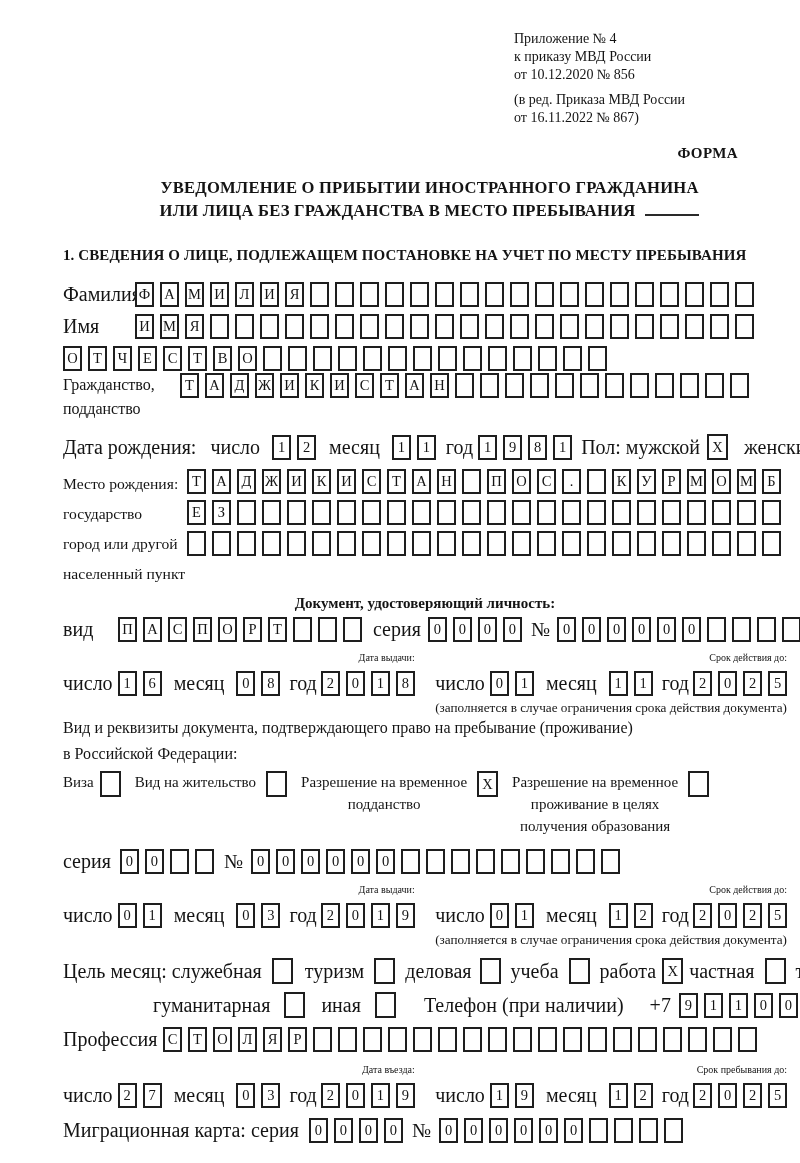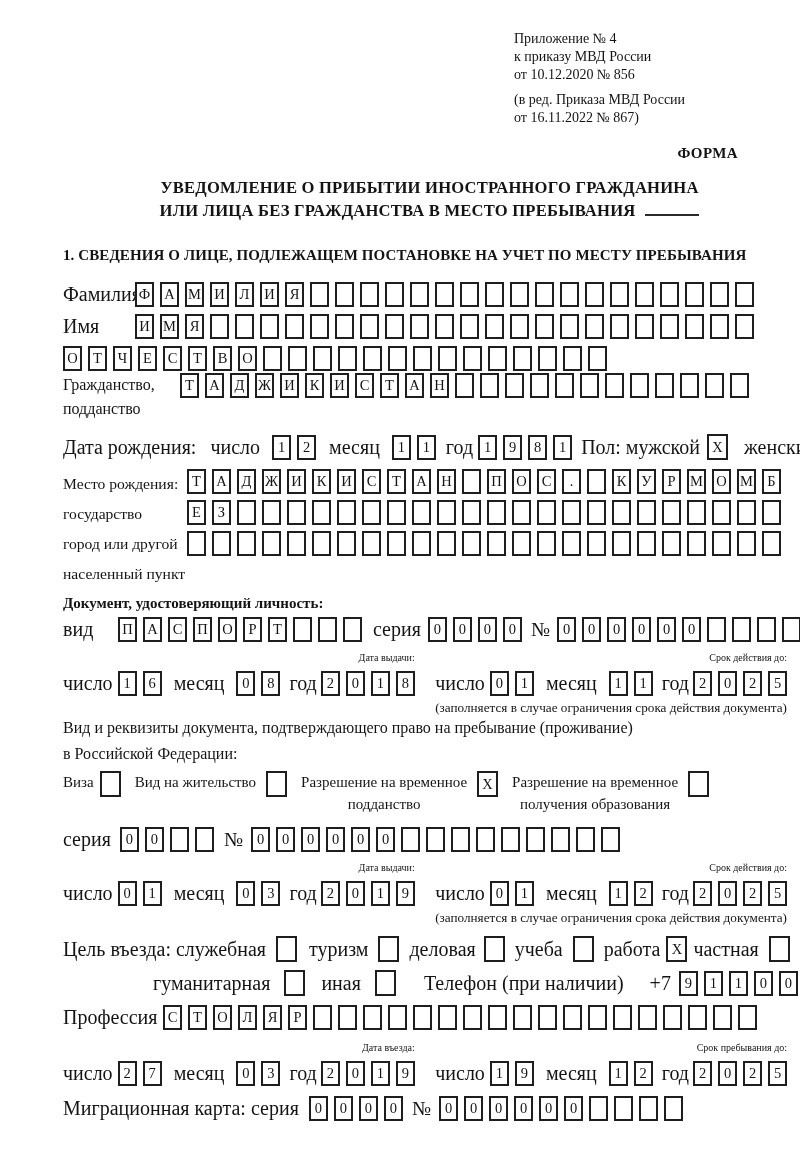--- a/index.html
+++ b/index.html
@@ -12,21 +12,21 @@
 .title{text-align:center;font-weight:bold;font-size:16.6px;line-height:23px;margin-top:14px;letter-spacing:.2px}
 .ul{display:inline-block;width:54px;border-bottom:2.5px solid #2a2a2a;height:13px;margin-left:10px}
 .sect{font-weight:bold;font-size:15px;margin-top:25px;letter-spacing:.1px;white-space:nowrap}
 .frow{display:flex;align-items:center;margin-top:7px}
 .frow.top{align-items:flex-start}
 .lbl,.dlbl{font-size:20px;flex:none;white-space:nowrap}
 .lblblock{flex:none;font-size:16px;line-height:24px}
 .cells{display:inline-flex;gap:6px;flex:none}
 .cell{width:19px;height:25px;border:2px solid #1e1e1e;display:inline-flex;align-items:center;justify-content:center;font-size:14.5px;flex:none;background:#fff}
 .cb{width:21px;height:26px}
-.dochead{font-weight:bold;font-size:15px;margin-top:6px;width:724px}
+.dochead{font-weight:bold;font-size:15px;text-align:center;margin-top:6px;width:724px}
 .dates{display:flex;justify-content:space-between;width:724px;margin-top:6px}
 .dgroup{flex:none}
 .dghead{font-size:10px;text-align:right;line-height:20px}
 .dgrow{display:flex;align-items:center;margin-top:3px}
 .note{font-size:13.2px;width:724px;text-align:right;margin-top:4px;line-height:16px}
 .plain{font-size:16px;line-height:24px}
 .optlbl{font-size:15px;text-align:center;line-height:22px;flex:none}
 .opt{display:flex;align-items:flex-start;gap:10px;flex:none}
 .cellsrowgap{margin-top:6px}
 </style>
@@ -390,20 +390,21 @@
     <span class="opt">
       <span class="optlbl">
         <span style="display:block">Разрешение на временное</span>
         <span style="display:block">подданство</span>
       </span>
       <span class="cell cb">X</span>
     </span>
     <span class="opt">
       <span class="optlbl">
         <span style="display:block">Разрешение на временное</span>
+        <span style="display:block">проживание в целях</span>
         <span style="display:block">получения образования</span>
       </span>
       <span class="cell cb"></span>
     </span>
   </div>
 
   <div class="frow" style="margin-top:12px">
     <span class="lbl">серия</span>
     <span class="cells" style="margin-left:9px">
         <span class="cell">0</span>
@@ -473,21 +474,21 @@
             <span class="cell">0</span>
             <span class="cell">2</span>
             <span class="cell">5</span>
           </span>
       </div>
     </div>
   </div>
   <div class="note">(заполняется в случае ограничения срока действия документа)</div>
 
   <div class="frow" style="margin-top:10px">
-    <span class="lbl">Цель въезда: служебная</span>
+    <span class="lbl">Цель месяц: служебная</span>
     <span class="cell cb" style="margin-left:10px"></span>
     <span class="dlbl" style="margin-left:12px">туризм</span>
     <span class="cell cb" style="margin-left:10px"></span>
     <span class="dlbl" style="margin-left:10px">деловая</span>
     <span class="cell cb" style="margin-left:8px"></span>
     <span class="dlbl" style="margin-left:10px">учеба</span>
     <span class="cell cb" style="margin-left:10px"></span>
     <span class="dlbl" style="margin-left:10px">работа</span>
     <span class="cell cb" style="margin-left:6px">X</span>
     <span class="dlbl" style="margin-left:6px">частная</span>

